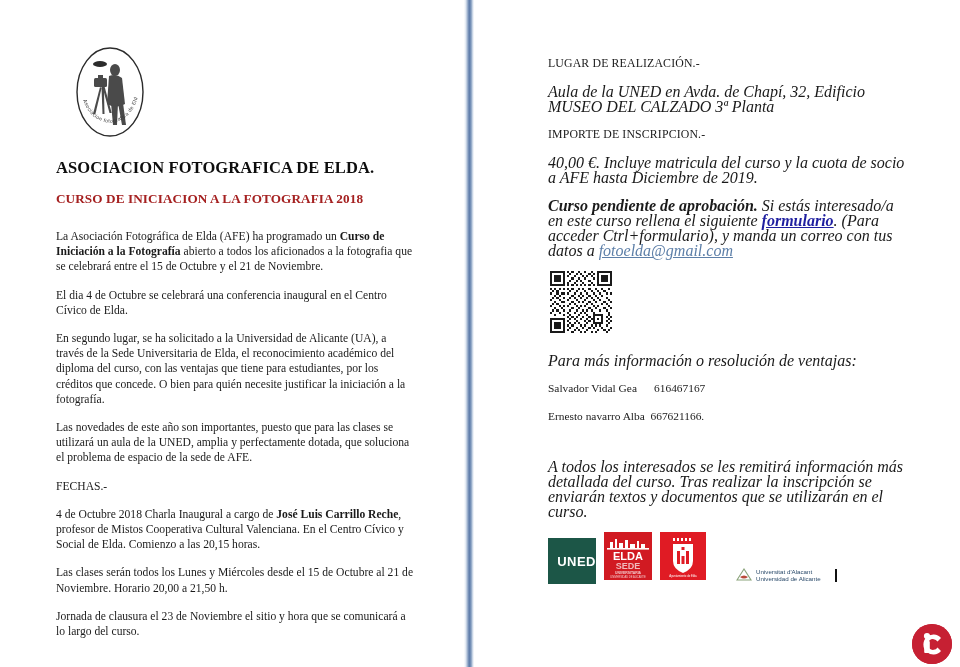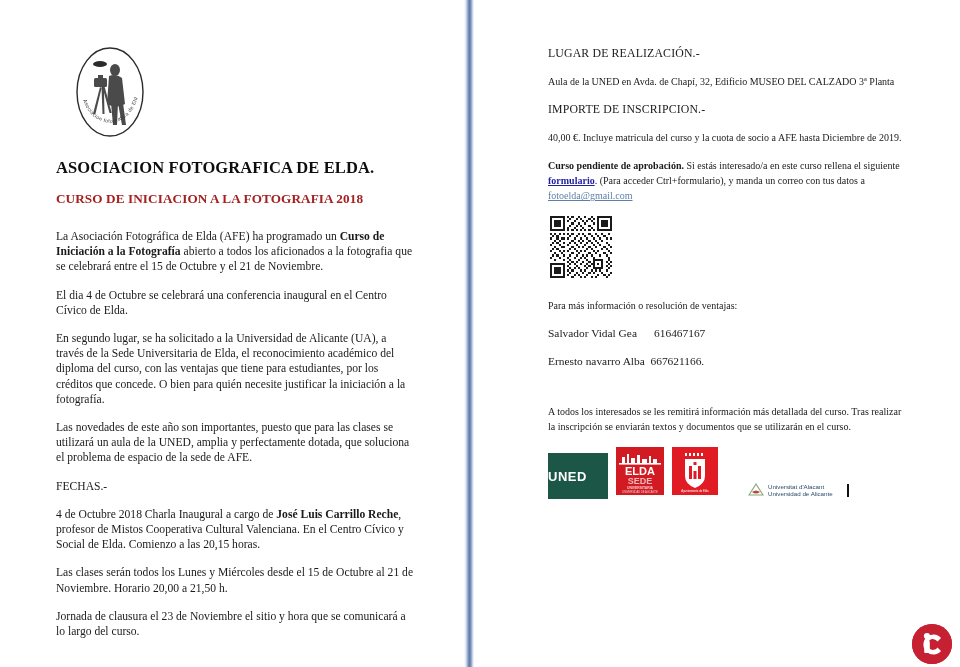--- a/index.html
+++ b/index.html
@@ -43,21 +43,21 @@
   
   .col-left {
     position: absolute;
     left: 56px;
     top: 44px;
     width: 360px;
   }
   .col-right {
     position: absolute;
     left: 548px;
-    top: 46px;
+    top: 56px;
     width: 360px;
   }
 
   
   .afe-logo {
     width: 76px;
     height: 96px;
     margin-left: 16px;
     margin-bottom: 14px;
   }
@@ -91,23 +91,24 @@
   }
 
   
   .r-head {
     font-size: 11.8px;
     line-height: 15.2px;
     margin: 0 0 13px 0;
     letter-spacing: .15px;
   }
   .r-para {
-    font-size: 10px;
+    font-size: 16px;
     line-height: 15px;
     margin: 0 0 13px 0;
+    font-style: italic;
   }
   .r-para b { font-weight: bold; }
   .link-form {
     color: #1f1fa0;
     font-weight: bold;
     text-decoration: underline;
   }
   .link-mail {
     color: #5d7fa8;
     text-decoration: underline;
@@ -134,26 +135,26 @@
     display: flex;
     align-items: flex-end;
     gap: 8px;
     margin-top: 12px;
   }
   .logo-box {
     position: relative;
     flex: 0 0 auto;
   }
   .logo-uned {
-    width: 60px;
+    width: 48px;
     height: 46px;
     background: #1c5647;
     display: flex;
     align-items: center;
-    justify-content: flex-start;
+    justify-content: flex-end;
   }
   .logo-uned span {
     color: #ffffff;
     font-family: "Liberation Sans", sans-serif;
     font-weight: bold;
     font-size: 13px;
     letter-spacing: .5px;
   }
   .logo-elda {
     width: 48px;

